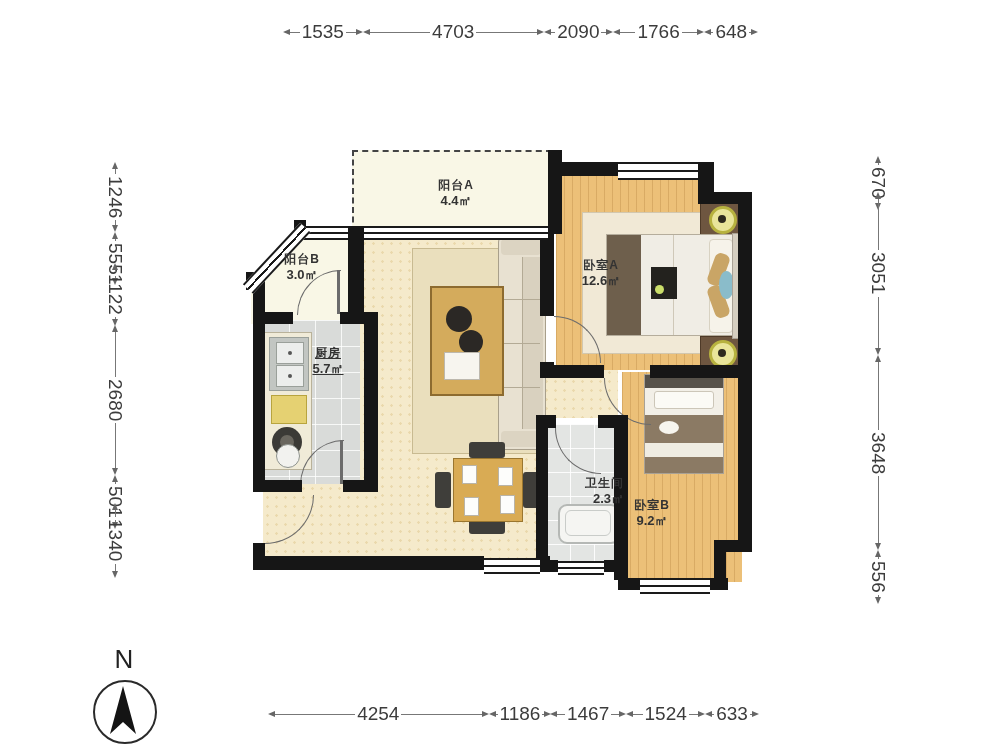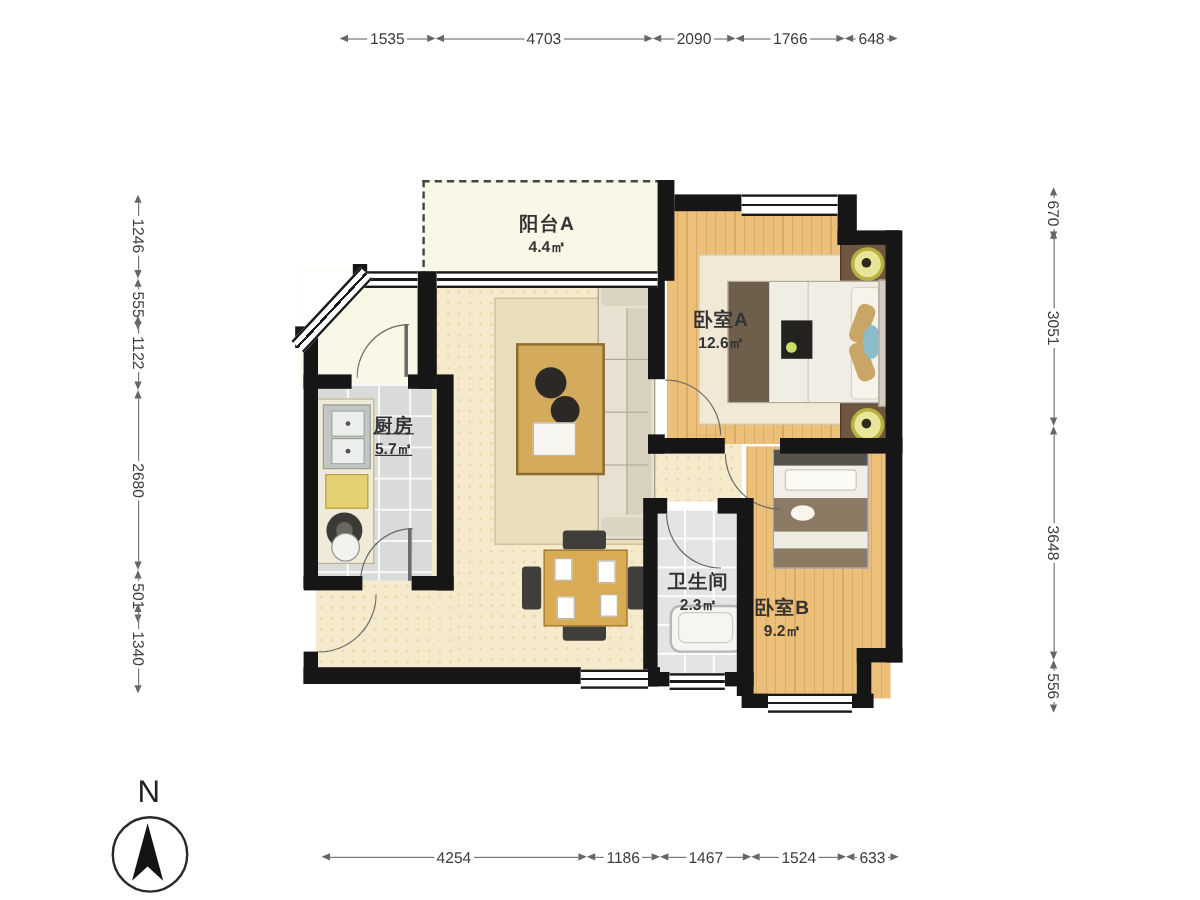--- a/index.html
+++ b/index.html
@@ -32,34 +32,34 @@
   .arc  { position:absolute; z-index:3; border:0 solid #6b6b6b; background:transparent; }
   .arc.tl { border-top-left-radius:100%;  border-top-width:1.5px;  border-left-width:1.5px; }
   .arc.tr { border-top-right-radius:100%; border-top-width:1.5px;  border-right-width:1.5px; }
   .arc.bl { border-bottom-left-radius:100%;  border-bottom-width:1.5px; border-left-width:1.5px; }
   .arc.br { border-bottom-right-radius:100%; border-bottom-width:1.5px; border-right-width:1.5px; }
   .leaf { position:absolute; background:#6b6b6b; z-index:3; }
 
   .furn { position:absolute; z-index:2; }
 
   .lbl { position:absolute; text-align:center; color:#333; z-index:6; line-height:1.25; }
-  .lbl .nm { font-size:16px; font-weight:700; letter-spacing:1px; }
+  .lbl .nm { font-size:12px; font-weight:700; letter-spacing:1px; }
   .lbl .ar { font-size:13px; font-weight:600; }
 
   
   .dimrow { position:absolute; display:flex; z-index:7; }
   .dimrow.h { flex-direction:row; align-items:center; }
   .dimrow.v { flex-direction:column; align-items:center; }
   .seg { display:flex; min-width:0; min-height:0; flex-basis:0; color:#3c3c3c; }
   .seg.h { flex-direction:row; align-items:center; }
   .seg.v { flex-direction:column; align-items:center; }
   .seg .ln { flex:1; background:#777; }
   .seg.h .ln { height:1px; min-width:2px; }
   .seg.v .ln { width:1px; min-height:2px; }
-  .seg .lb { font-size:13px; white-space:nowrap; padding:0 2px; }
+  .seg .lb { font-size:19px; white-space:nowrap; padding:0 2px; }
   .seg.v .lb { writing-mode:vertical-rl; padding:2px 0; }
   .ah { width:0; height:0; }
   .ah.l { border-top:3.5px solid transparent; border-bottom:3.5px solid transparent; border-right:7px solid #666; }
   .ah.r { border-top:3.5px solid transparent; border-bottom:3.5px solid transparent; border-left:7px solid #666; }
   .ah.u { border-left:3.5px solid transparent; border-right:3.5px solid transparent; border-bottom:7px solid #666; }
   .ah.d { border-left:3.5px solid transparent; border-right:3.5px solid transparent; border-top:7px solid #666; }
 
   
   .compass { position:absolute; left:78px; top:644px; width:92px; height:104px; z-index:7; }
   .compass .n { text-align:center; font-size:26px; color:#222; font-weight:400; height:34px; }
@@ -357,29 +357,33 @@
   <div class="win" style="left:302px; top:226px; width:46px; height:10px;"></div>
   <div class="win" style="left:248px; top:282px; width:84px; height:10px; transform:rotate(-47deg); transform-origin:0 50%;"></div>
   <div class="win" style="left:484px; top:558px; width:56px; height:12px;"></div>
   <div class="win" style="left:558px; top:561px; width:46px; height:10px;"></div>
   <div class="win" style="left:640px; top:578px; width:70px; height:12px;"></div>
 
   <div class="lbl" style="left:396px; top:178px; width:120px;">
     <div class="nm">阳台A</div>
     <div class="ar">4.4㎡</div>
   </div>
+  <div class="lbl" style="left:258px; top:252px; width:88px;">
+    <div class="nm">阳台B</div>
+    <div class="ar">3.0㎡</div>
+  </div>
   <div class="lbl" style="left:288px; top:346px; width:80px;text-decoration:underline;">
     <div class="nm">厨房</div>
     <div class="ar">5.7㎡</div>
   </div>
   <div class="lbl" style="left:558px; top:258px; width:86px;">
     <div class="nm">卧室A</div>
     <div class="ar">12.6㎡</div>
   </div>
-  <div class="lbl" style="left:540px; top:476px; width:84px;">
+  <div class="lbl" style="left:540px; top:476px; width:84px;text-align:right;">
     <div class="nm">卫生间</div>
     <div class="ar">2.3㎡</div>
   </div>
   <div class="lbl" style="left:608px; top:498px; width:88px;">
     <div class="nm">卧室B</div>
     <div class="ar">9.2㎡</div>
   </div>
 
   <div class="compass">
     <div class="n">N</div>

